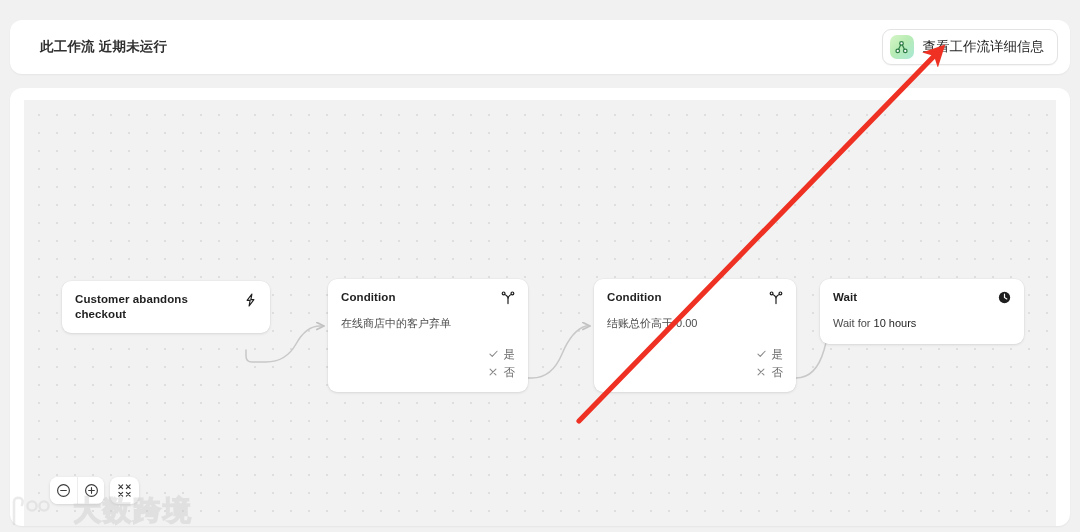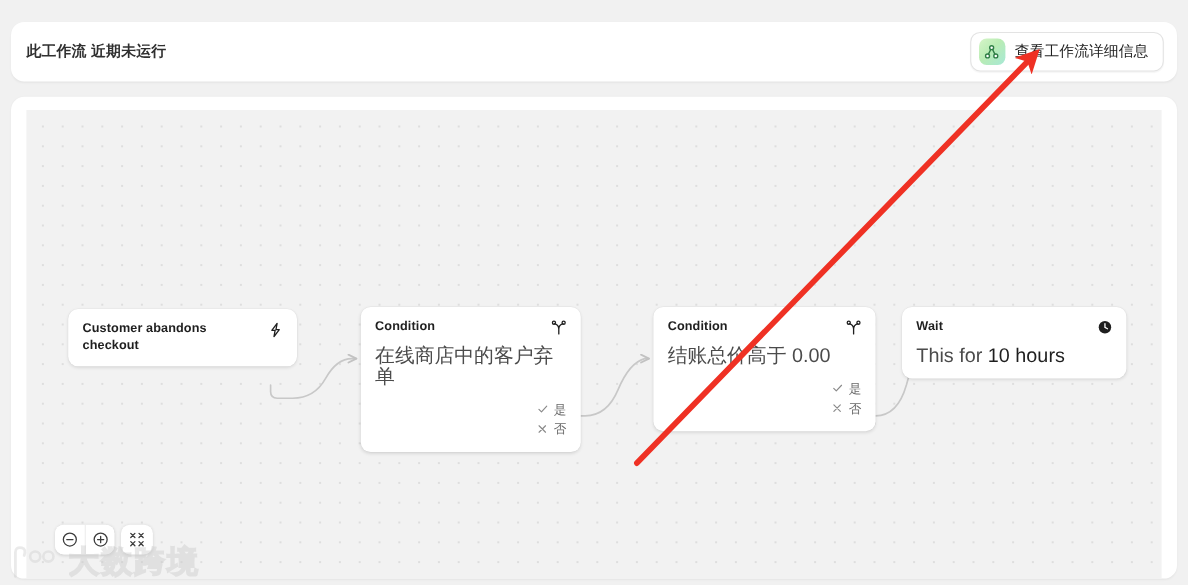--- a/index.html
+++ b/index.html
@@ -10,21 +10,21 @@
     overflow:hidden;
     position:relative;
   }
 
   
   .header-card{
     position:absolute; left:10px; top:20px; width:1060px; height:54px;
     background:#ffffff; border-radius:12px;
     box-shadow:0 1px 2px rgba(0,0,0,.05);
     display:flex; align-items:center; justify-content:space-between;
-    padding:0 12px 0 4px;
+    padding:0 12px 0 20px;
   }
   .header-status{
     font-size:13.5px; color:#303030; font-weight:600; letter-spacing:.2px;
     padding-left:10px; white-space:nowrap;
   }
 
   .details-btn{
     display:flex; align-items:center; gap:9px;
     background:#ffffff; border:1px solid #e3e3e3; border-radius:9px;
     padding:5px 13px 5px 7px; cursor:pointer;
@@ -61,21 +61,21 @@
   }
   .node-head{
     display:flex; align-items:flex-start; justify-content:space-between; gap:10px;
   }
   .node-title{
     font-size:11.5px; font-weight:700; color:#1f1f1f; letter-spacing:.1px;
     line-height:15px;
   }
   .node-icon{ flex:0 0 auto; line-height:0; padding-top:1px; }
   .node-body{
-    margin-top:9px; font-size:18px; color:#4b4b4b; line-height:19px;
+    margin-top:9px; font-size:11px; color:#4b4b4b; line-height:19px;
   }
   .node-body b{ color:#1f1f1f; font-weight:400; }
   .branches{ margin-top:13px; }
   .branch{
     display:flex; align-items:center; justify-content:flex-end; gap:5px;
     font-size:11.5px; color:#6a6a6a; line-height:17px; margin-top:1px;
   }
   .branch .gl{ width:11px; text-align:center; color:#8a8a8a; font-size:11px; }
 
   
@@ -103,21 +103,21 @@
   .zoom-grp .zbtn + .zbtn{ border-left:1px solid #ededed; }
   .zoom-single{
     width:29px; height:27px; background:#ffffff; border-radius:8px;
     display:flex; align-items:center; justify-content:center; cursor:pointer;
     box-shadow:0 1px 3px rgba(0,0,0,.13);
   }
 
   
   .watermark{
     position:absolute; left:8px; bottom:2px;
-    display:flex; align-items:center; gap:8px;
+    display:flex; align-items:center; gap:19px;
     opacity:.42; pointer-events:none; user-select:none;
   }
   .wm-text{
     font-size:28px; font-weight:700; color:#ffffff;
     letter-spacing:2px;
     -webkit-text-stroke:1.4px #c9c9c9;
     font-family:"DejaVu Sans",sans-serif;
   }
 
   
@@ -242,21 +242,21 @@
       <div class="node-head">
         <div class="node-title">Wait</div>
         <span class="node-icon">
           <svg width="13" height="13" viewBox="0 0 14 14">
             <circle cx="7" cy="7" r="6.1" fill="#1f1f1f"></circle>
             <path d="M7,3.4 L7,7 L9.5,8.5" fill="none" stroke="#ffffff" stroke-width="1.3" stroke-linecap="round"></path>
           </svg>
         </span>
       </div>
       <div class="node-body">
-        <span>This for </span><b>10 hours</b>
+        <span>Wait for </span><b>10 hours</b>
       </div>
     </div>
 
     <div class="zoom-controls">
       <div class="zoom-grp">
         <div class="zbtn">
           <svg width="15" height="15" viewBox="0 0 16 16" fill="none" stroke="#3c3c3c" stroke-width="1.25">
             <circle cx="8" cy="8" r="6.3"></circle>
               <path d="M5,8 L11,8" stroke-linecap="round"></path>
           </svg>

